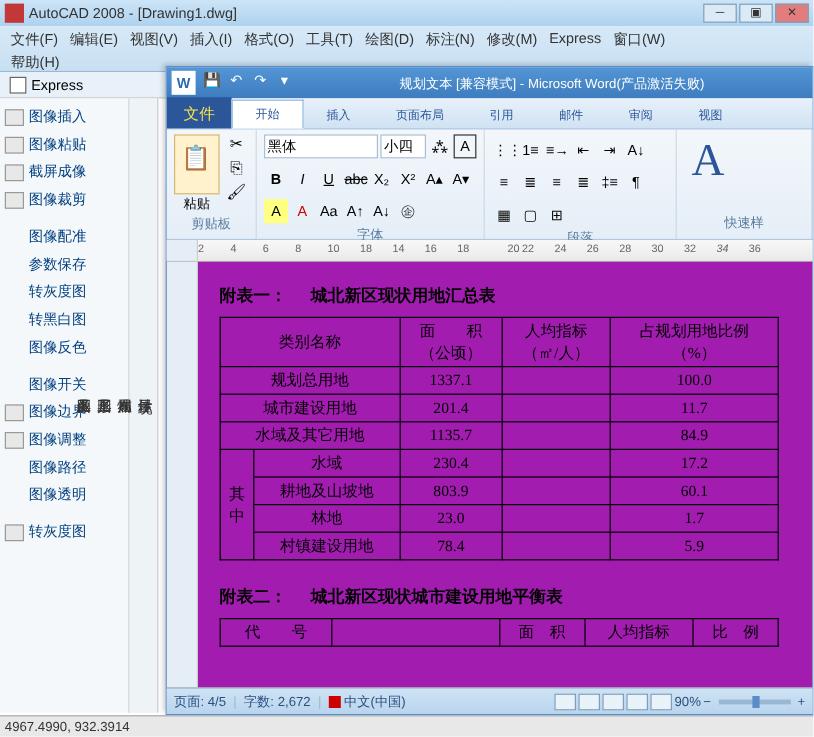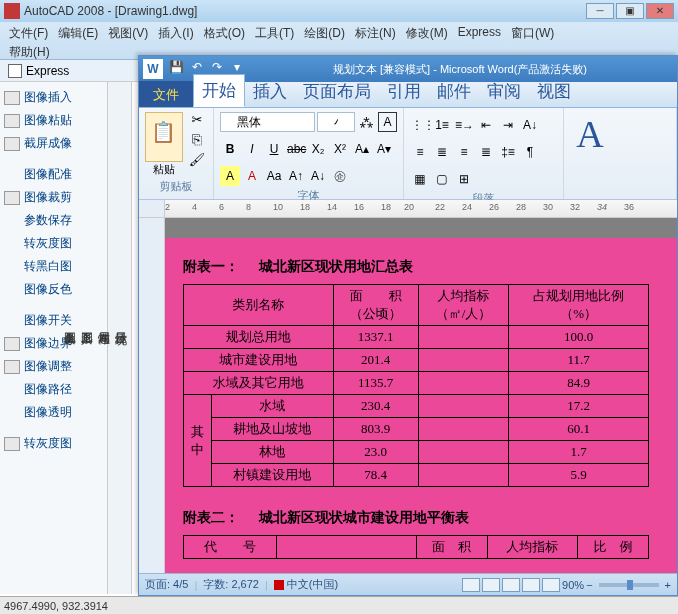--- a/index.html
+++ b/index.html
@@ -31,43 +31,43 @@
 
 
 .word-window { position: absolute; left: 138px; top: 55px; width: 540px; height: 541px; background: #fff; border: 1px solid #5a8dc8; box-shadow: -2px -2px 4px rgba(0,0,0,0.2); display: flex; flex-direction: column; }
 .word-qat { height: 26px; background: linear-gradient(#5495d5, #3d7dbf); display: flex; align-items: center; padding: 0 4px; color: #fff; }
 .word-qat-icon { width: 20px; height: 20px; background: #fff; color: #2b6cb0; text-align: center; line-height: 20px; font-weight: bold; margin-right: 4px; }
 .qat-btn { width: 18px; height: 18px; margin: 0 1px; color: #fff; text-align: center; font-size: 12px; }
 .word-title { margin-left: auto; margin-right: auto; font-size: 11px; }
 
 .word-tabs { height: 26px; background: linear-gradient(#e8f1fa, #cfe2f3); display: flex; align-items: flex-end; border-bottom: 1px solid #8eb7de; }
 .file-tab { background: #2b579a; color: #fde047; padding: 5px 14px; font-size: 13px; height: 26px; display: flex; }
-.ribbon-tab { padding: 4px 8px; font-size: 17px; color: #2b579a; cursor: pointer; }
+.ribbon-tab { padding: 4px 19px; font-size: 10px; color: #2b579a; cursor: pointer; }
 .ribbon-tab.active { background: #fff; border: 1px solid #8eb7de; border-bottom: 1px solid #fff; }
 
 .ribbon { height: 92px; background: linear-gradient(#f3f7fb, #e5eef7); border-bottom: 1px solid #b0c7de; display: flex; }
 .ribbon-group { border-right: 1px solid #cdd9e6; padding: 4px 6px; display: flex; flex-direction: column; }
 .rg-content { flex: 1; display: flex; gap: 4px; }
 .rg-label { font-size: 11px; color: #5a7da0; text-align: center; padding: 2px 0; }
 .paste-btn { width: 38px; height: 50px; background: #fff2cc; border: 1px solid #d4b874; text-align: center; font-size: 20px; line-height: 38px; }
 .side-btns { display: flex; flex-direction: column; gap: 2px; }
 .side-btn { width: 20px; height: 18px; font-size: 13px; text-align: center; }
-.font-select { font-size: 12px; border: 1px solid #a8bfd6; background: #fff; padding: 1px 16px; }
+.font-select { font-size: 12px; border: 1px solid #a8bfd6; background: #fff; padding: 1px 2px; }
 .btn-row { display: flex; gap: 2px; margin-top: 3px; }
 .fmt-btn { width: 20px; height: 20px; border: 1px solid transparent; text-align: center; font-size: 12px; line-height: 18px; cursor: pointer; }
 .style-a { font-size: 38px; color: #2b579a; font-family: serif; text-align: center; width: 40px; }
 
 .ruler-area { height: 18px; background: #fff; border-bottom: 1px solid #ccc; display: flex; }
 .ruler-corner { width: 26px; background: #e5eef7; border-right: 1px solid #ccc; }
 .ruler { flex: 1; background: linear-gradient(#f8f8f8, #eaeaea); position: relative; font-size: 9px; color: #666; overflow: hidden; }
 .ruler-tick { position: absolute; top: 2px; }
 
 .word-doc { flex: 1; background: #808080; display: flex; overflow: hidden; }
 .doc-vruler { width: 26px; background: #e5eef7; border-right: 1px solid #ccc; }
-.doc-page { flex: 1; background: #ec4899; padding: 20px 28px 10px 18px; font-family: SimSun, serif; color: #000; overflow: hidden; margin-top: 20px; }
+.doc-page { flex: 1; background: #a21caf; padding: 20px 28px 10px 18px; font-family: SimSun, serif; color: #000; overflow: hidden; }
 .doc-caption { font-size: 14px; font-weight: bold; margin-bottom: 8px; }
 .doc-caption .indent { margin-left: 20px; }
 .doc-table { border-collapse: collapse; width: 100%; font-size: 13px; }
 .doc-table td, .doc-table th { border: 1px solid #000; padding: 2px 4px; text-align: center; vertical-align: middle; }
 .doc-table th { font-weight: normal; }
 
 .word-status { height: 22px; background: linear-gradient(#cfe2f3, #b8d5ee); border-top: 1px solid #9ab8d3; display: flex; align-items: center; padding: 0 6px; font-size: 11px; color: #2b5080; }
 .ws-sep { margin: 0 6px; color: #9ab8d3; }
 .ws-right { margin-left: auto; display: flex; align-items: center; gap: 2px; }
 .view-btn { width: 18px; height: 14px; border: 1px solid #7a9ebd; background: #eaf2f9; }
@@ -118,27 +118,27 @@
         <span>图像插入</span>
       </div>
     <div class="sidebar-item">
         <span class="icon"></span>
         <span>图像粘贴</span>
       </div>
     <div class="sidebar-item">
         <span class="icon"></span>
         <span>截屏成像</span>
       </div>
+    <div class="sidebar-item">
+        <span class="icon"></span>
+        <span>图像裁剪</span>
+      </div>
     <div class="sidebar-item group-gap">
         <span class="icon" style="visibility:hidden"></span>
         <span>图像配准</span>
-      </div>
-    <div class="sidebar-item">
-        <span class="icon"></span>
-        <span>图像裁剪</span>
       </div>
     <div class="sidebar-item">
         <span class="icon" style="visibility:hidden"></span>
         <span>参数保存</span>
       </div>
     <div class="sidebar-item">
         <span class="icon" style="visibility:hidden"></span>
         <span>转灰度图</span>
       </div>
     <div class="sidebar-item">
@@ -279,36 +279,37 @@
           <span class="fmt-btn">⊞</span>
         </div>
       </div>
       <div class="rg-label">段落</div>
     </div>
 
     <div class="ribbon-group" style="flex:1">
       <div class="rg-content">
         <div class="style-a">A</div>
       </div>
+      <div class="rg-label">快速样</div>
     </div>
   </div>
 
   <div class="ruler-area">
     <div class="ruler-corner"></div>
     <div class="ruler" id="hruler">
         <span class="ruler-tick" style="left: 0px;">2</span>
         <span class="ruler-tick" style="left: 27px;">4</span>
         <span class="ruler-tick" style="left: 54px;">6</span>
         <span class="ruler-tick" style="left: 81px;">8</span>
         <span class="ruler-tick" style="left: 108px;">10</span>
         <span class="ruler-tick" style="left: 135px;">18</span>
         <span class="ruler-tick" style="left: 162px;">14</span>
         <span class="ruler-tick" style="left: 189px;">16</span>
         <span class="ruler-tick" style="left: 216px;">18</span>
-        <span class="ruler-tick" style="left: 239px;">20</span>
+        <span class="ruler-tick" style="left: 258px;">20</span>
         <span class="ruler-tick" style="left: 270px;">22</span>
         <span class="ruler-tick" style="left: 297px;">24</span>
         <span class="ruler-tick" style="left: 324px;">26</span>
         <span class="ruler-tick" style="left: 351px;">28</span>
         <span class="ruler-tick" style="left: 378px;">30</span>
         <span class="ruler-tick" style="left: 405px;">32</span>
         <span class="ruler-tick" style="left: 432px; font-style: italic;">34</span>
         <span class="ruler-tick" style="left: 459px;">36</span>
       </div>
   </div>

